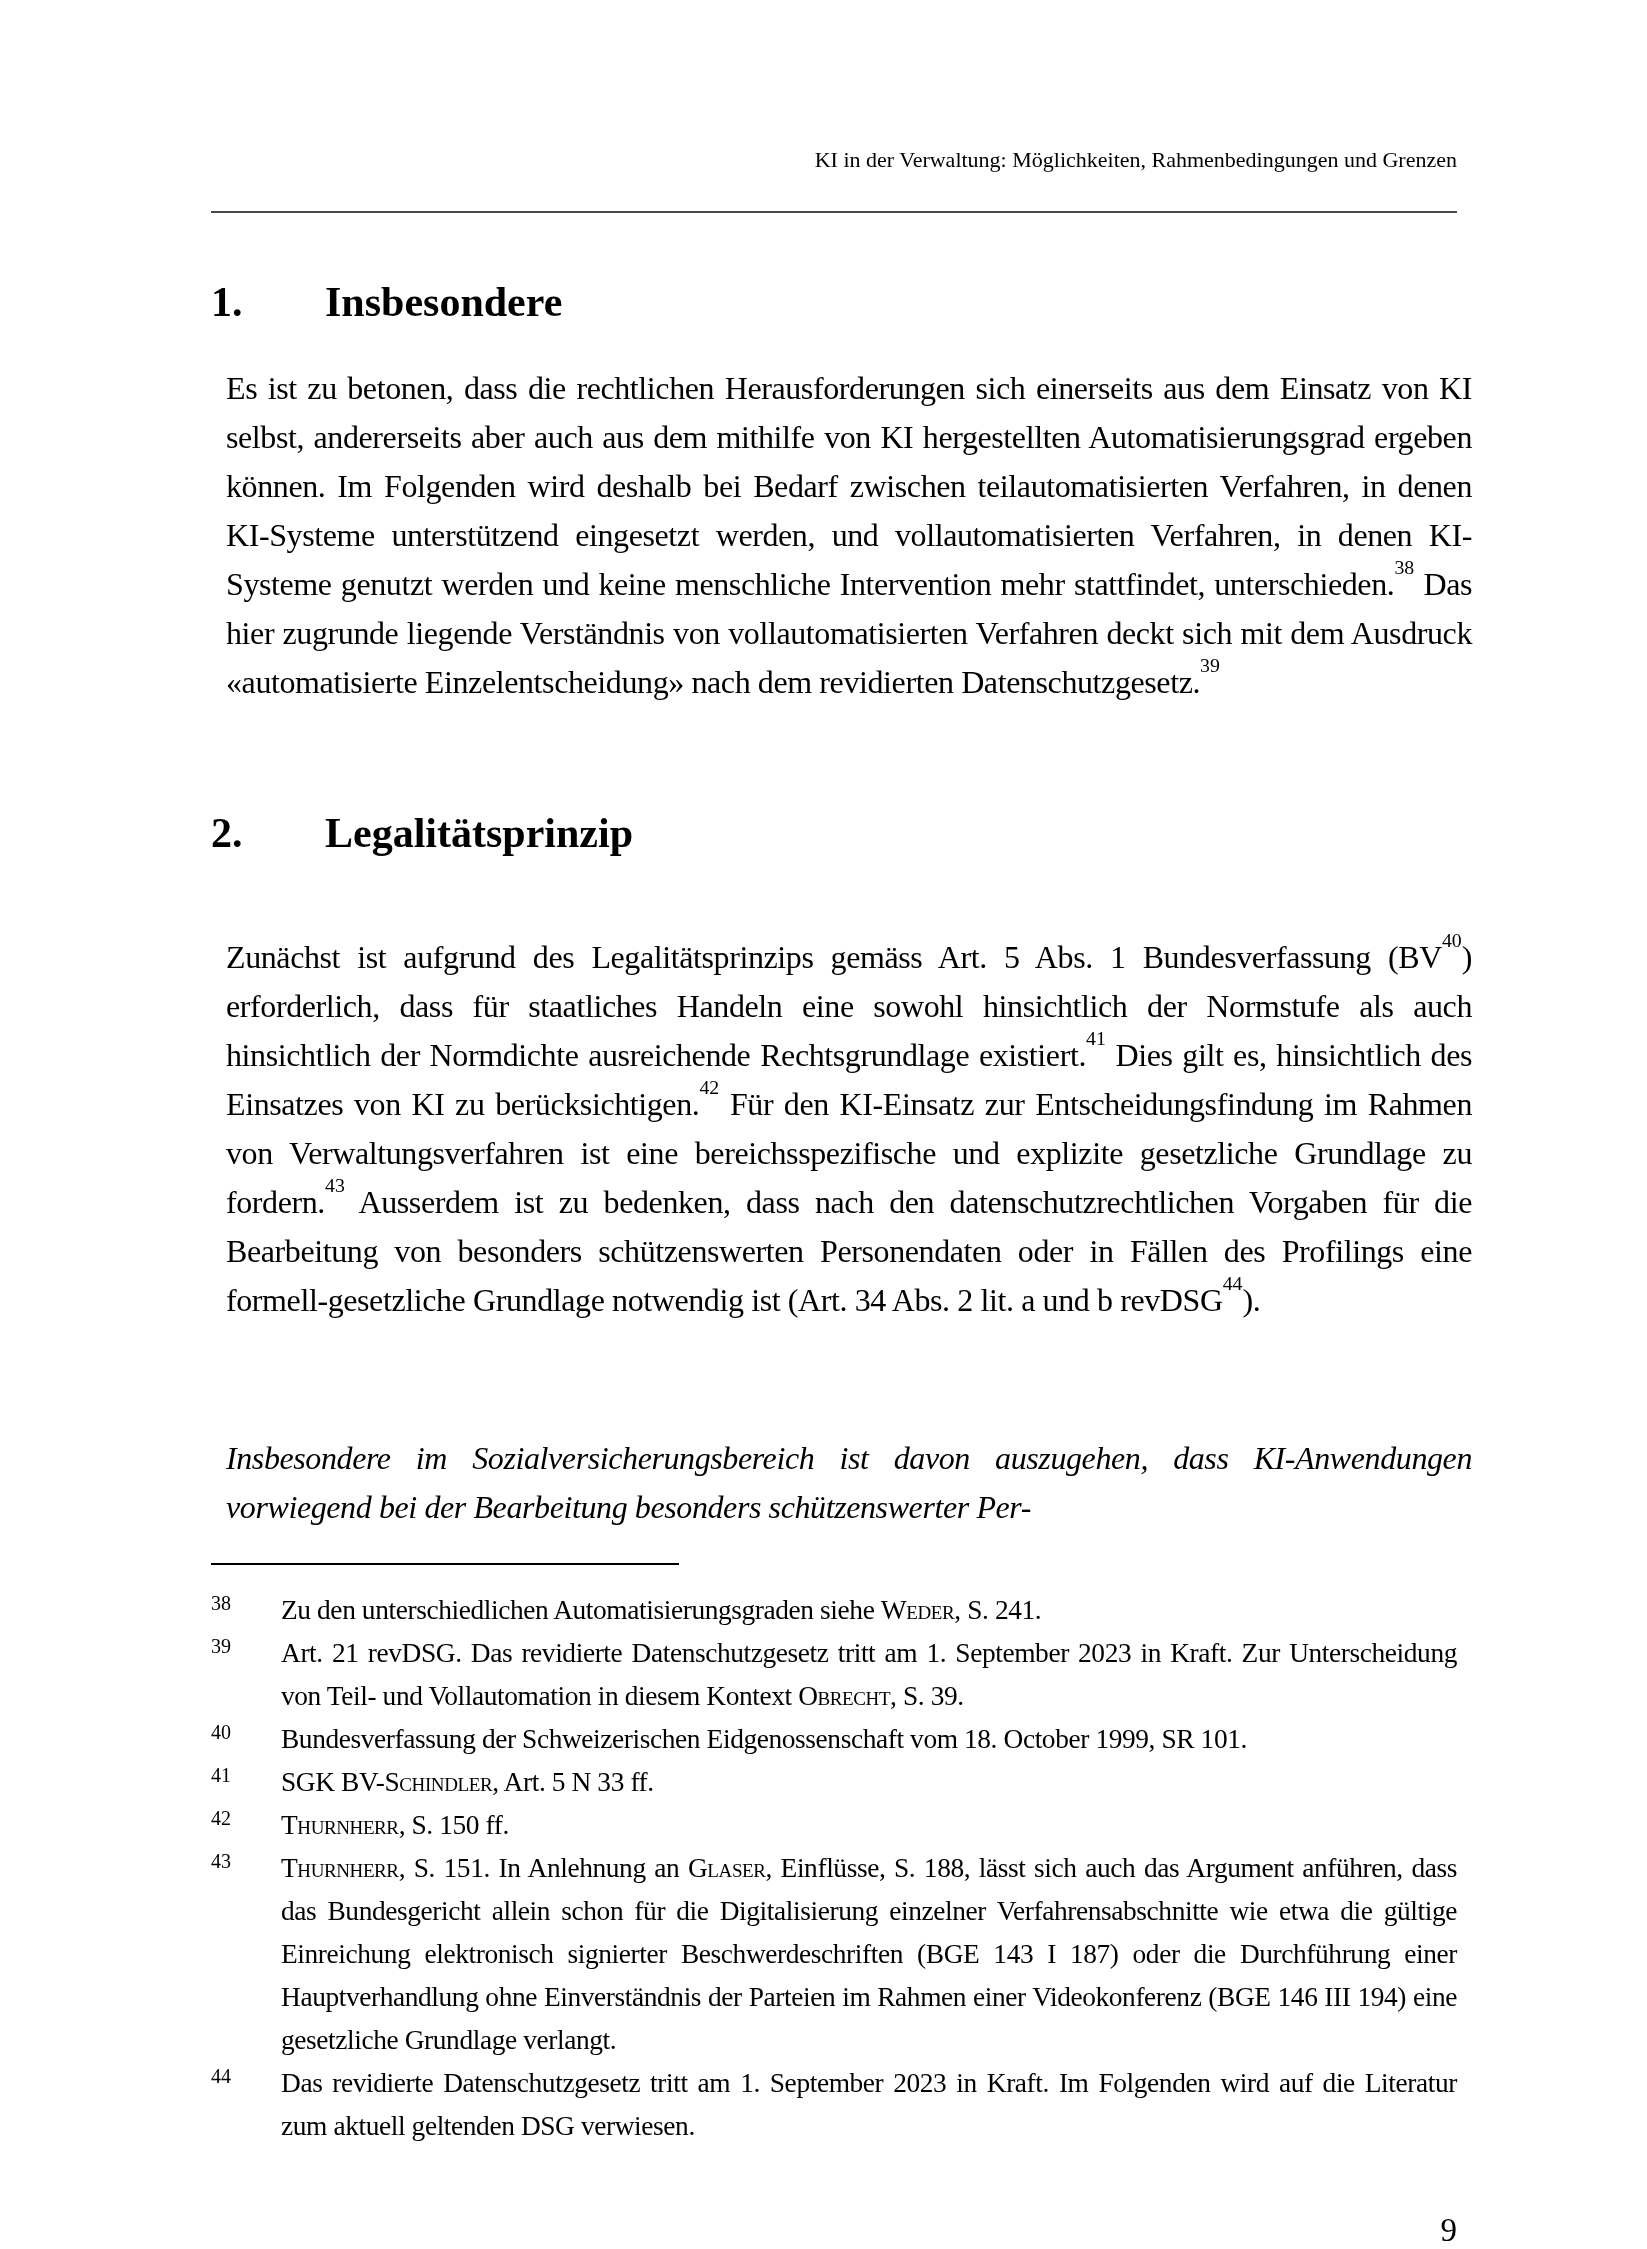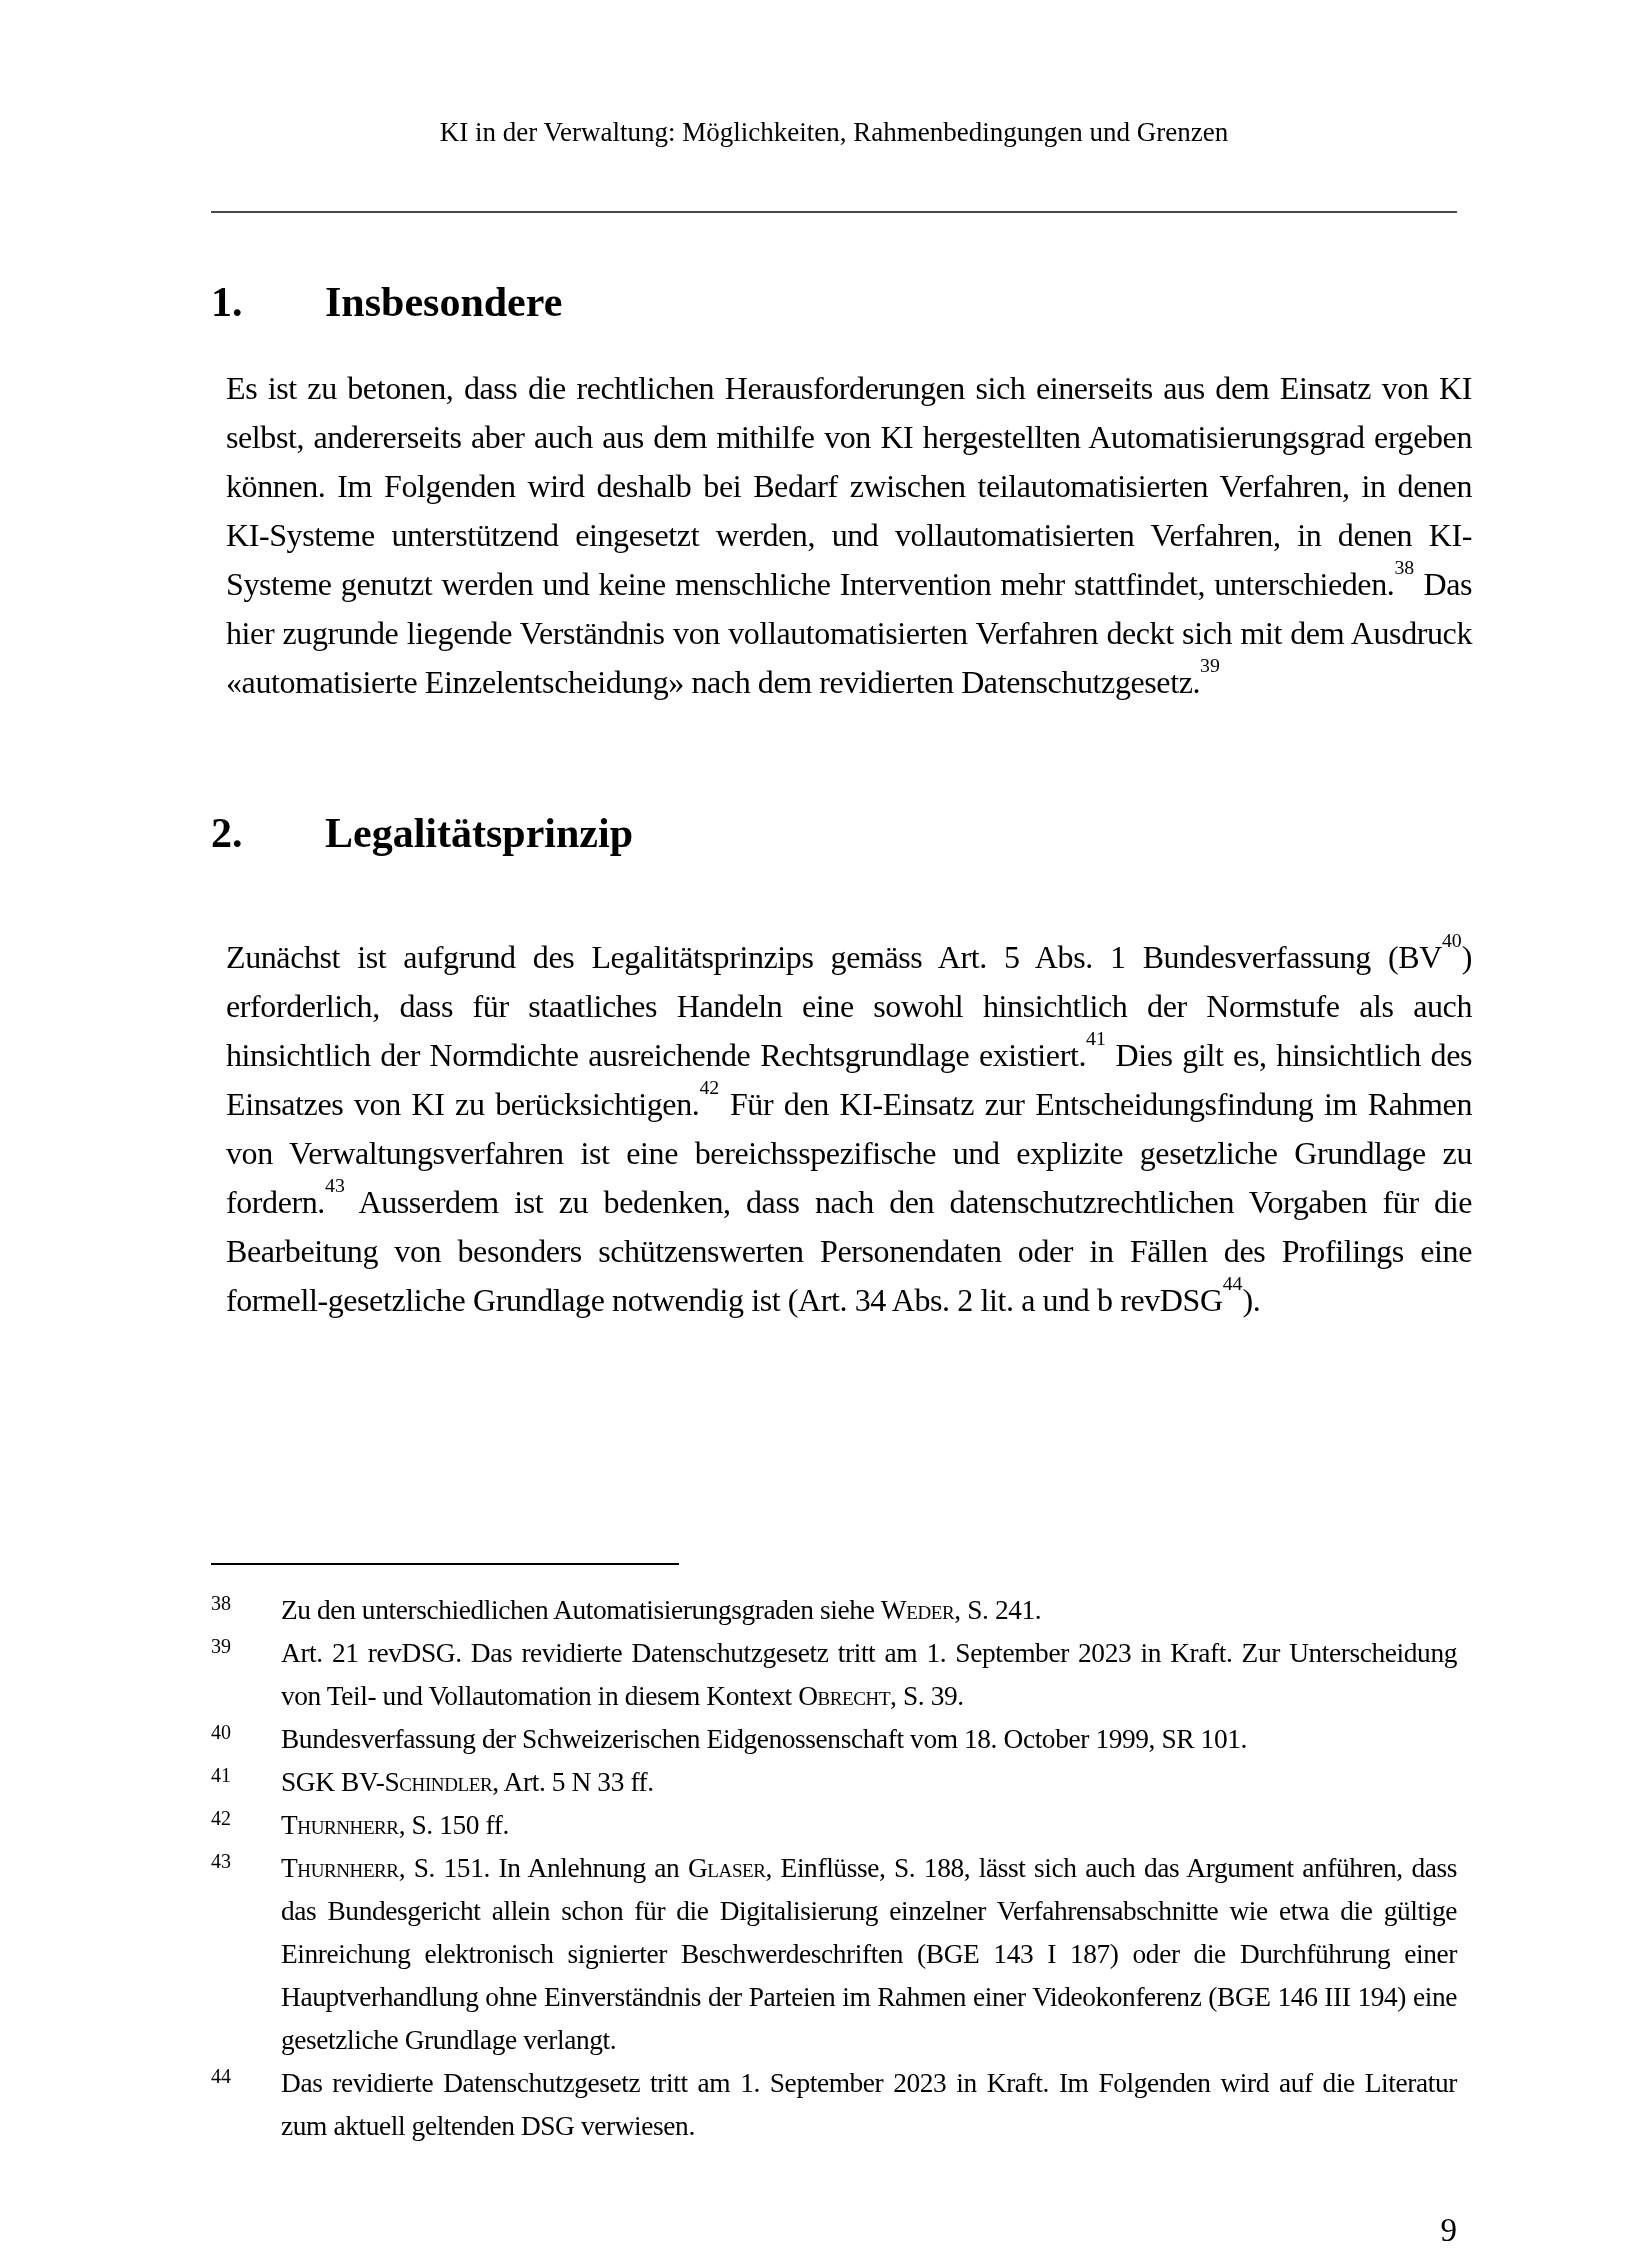--- a/index.html
+++ b/index.html
@@ -13,23 +13,23 @@
   .page{
     position:relative;
     width:1647px;
     height:2392px;
     background:var(--bg);
     color:var(--fg);
     font-family:"Liberation Serif","DejaVu Serif",serif;
     overflow:hidden;
   }
   .running-header{
-    position:absolute;left:211px;top:117px;width:1246px;
-    text-align:center;
-    font-size:27px;line-height:31.5px;
+    position:absolute;left:211px;top:144px;width:1246px;
+    text-align:right;
+    font-size:22px;line-height:31.5px;
   }
   .head-rule{
     position:absolute;left:211px;top:211px;width:1246px;height:1.8px;
     background:var(--rule-header);
   }
   .section-heading{
     position:absolute;left:211px;width:1246px;
     font-weight:bold;font-size:42px;line-height:42px;
     white-space:nowrap;
   }
@@ -96,20 +96,21 @@
   </div>
 
   <div class="body-para" id="para-1">Es ist zu betonen, dass die rechtlichen Herausforderungen sich einerseits aus dem Einsatz von KI selbst, andererseits aber auch aus dem mithilfe von KI her­gestellten Automatisierungsgrad ergeben können. Im Folgenden wird deshalb bei Bedarf zwischen teilautomatisierten Verfahren, in denen KI-Systeme un­terstützend eingesetzt werden, und vollautomatisierten Verfahren, in denen KI-Systeme genutzt werden und keine menschliche Intervention mehr statt­findet, unterschieden.<sup class="fnref">38</sup> Das hier zugrunde liegende Verständnis von vollauto­matisierten Verfahren deckt sich mit dem Ausdruck «automatisierte Einzel­entscheidung» nach dem revidierten Datenschutzgesetz.<sup class="fnref">39</sup></div>
 
   <div class="section-heading" id="heading-2">
     <span class="heading-number">2.</span><span class="heading-title">Legalitätsprinzip</span>
   </div>
 
   <div class="body-para" id="para-2">Zunächst ist aufgrund des Legalitätsprinzips gemäss Art. 5 Abs. 1 Bundesver­fassung (BV<sup class="fnref">40</sup>) erforderlich, dass für staatliches Handeln eine sowohl hin­sichtlich der Normstufe als auch hinsichtlich der Normdichte ausreichende Rechtsgrundlage existiert.<sup class="fnref">41</sup> Dies gilt es, hinsichtlich des Einsatzes von KI zu berücksichtigen.<sup class="fnref">42</sup> Für den KI-Einsatz zur Entscheidungsfindung im Rahmen von Verwaltungsverfahren ist eine bereichsspezifische und explizite gesetzli­che Grundlage zu fordern.<sup class="fnref">43</sup> Ausserdem ist zu bedenken, dass nach den da­tenschutzrechtlichen Vorgaben für die Bearbeitung von besonders schützens­werten Personendaten oder in Fällen des Profilings eine formell-gesetzliche Grundlage notwendig ist (Art. 34 Abs. 2 lit. a und b revDSG<sup class="fnref">44</sup>).</div>
 
+  <div class="body-para" id="para-3" style="font-style: italic;">Insbesondere im Sozialversicherungsbereich ist davon auszugehen, dass KI-An­wendungen vorwiegend bei der Bearbeitung besonders schützenswerter Per-</div>
 
   <div class="fn-rule"></div>
 
   <div class="footnotes" id="footnotes">
       <div class="footnote">
         <span class="fn-marker">38</span>
         <span class="fn-text">Zu den unterschiedlichen Automatisierungsgraden siehe <span class="smallcaps">Weder</span>, S. 241.</span>
       </div>
       <div class="footnote">
         <span class="fn-marker">39</span>

